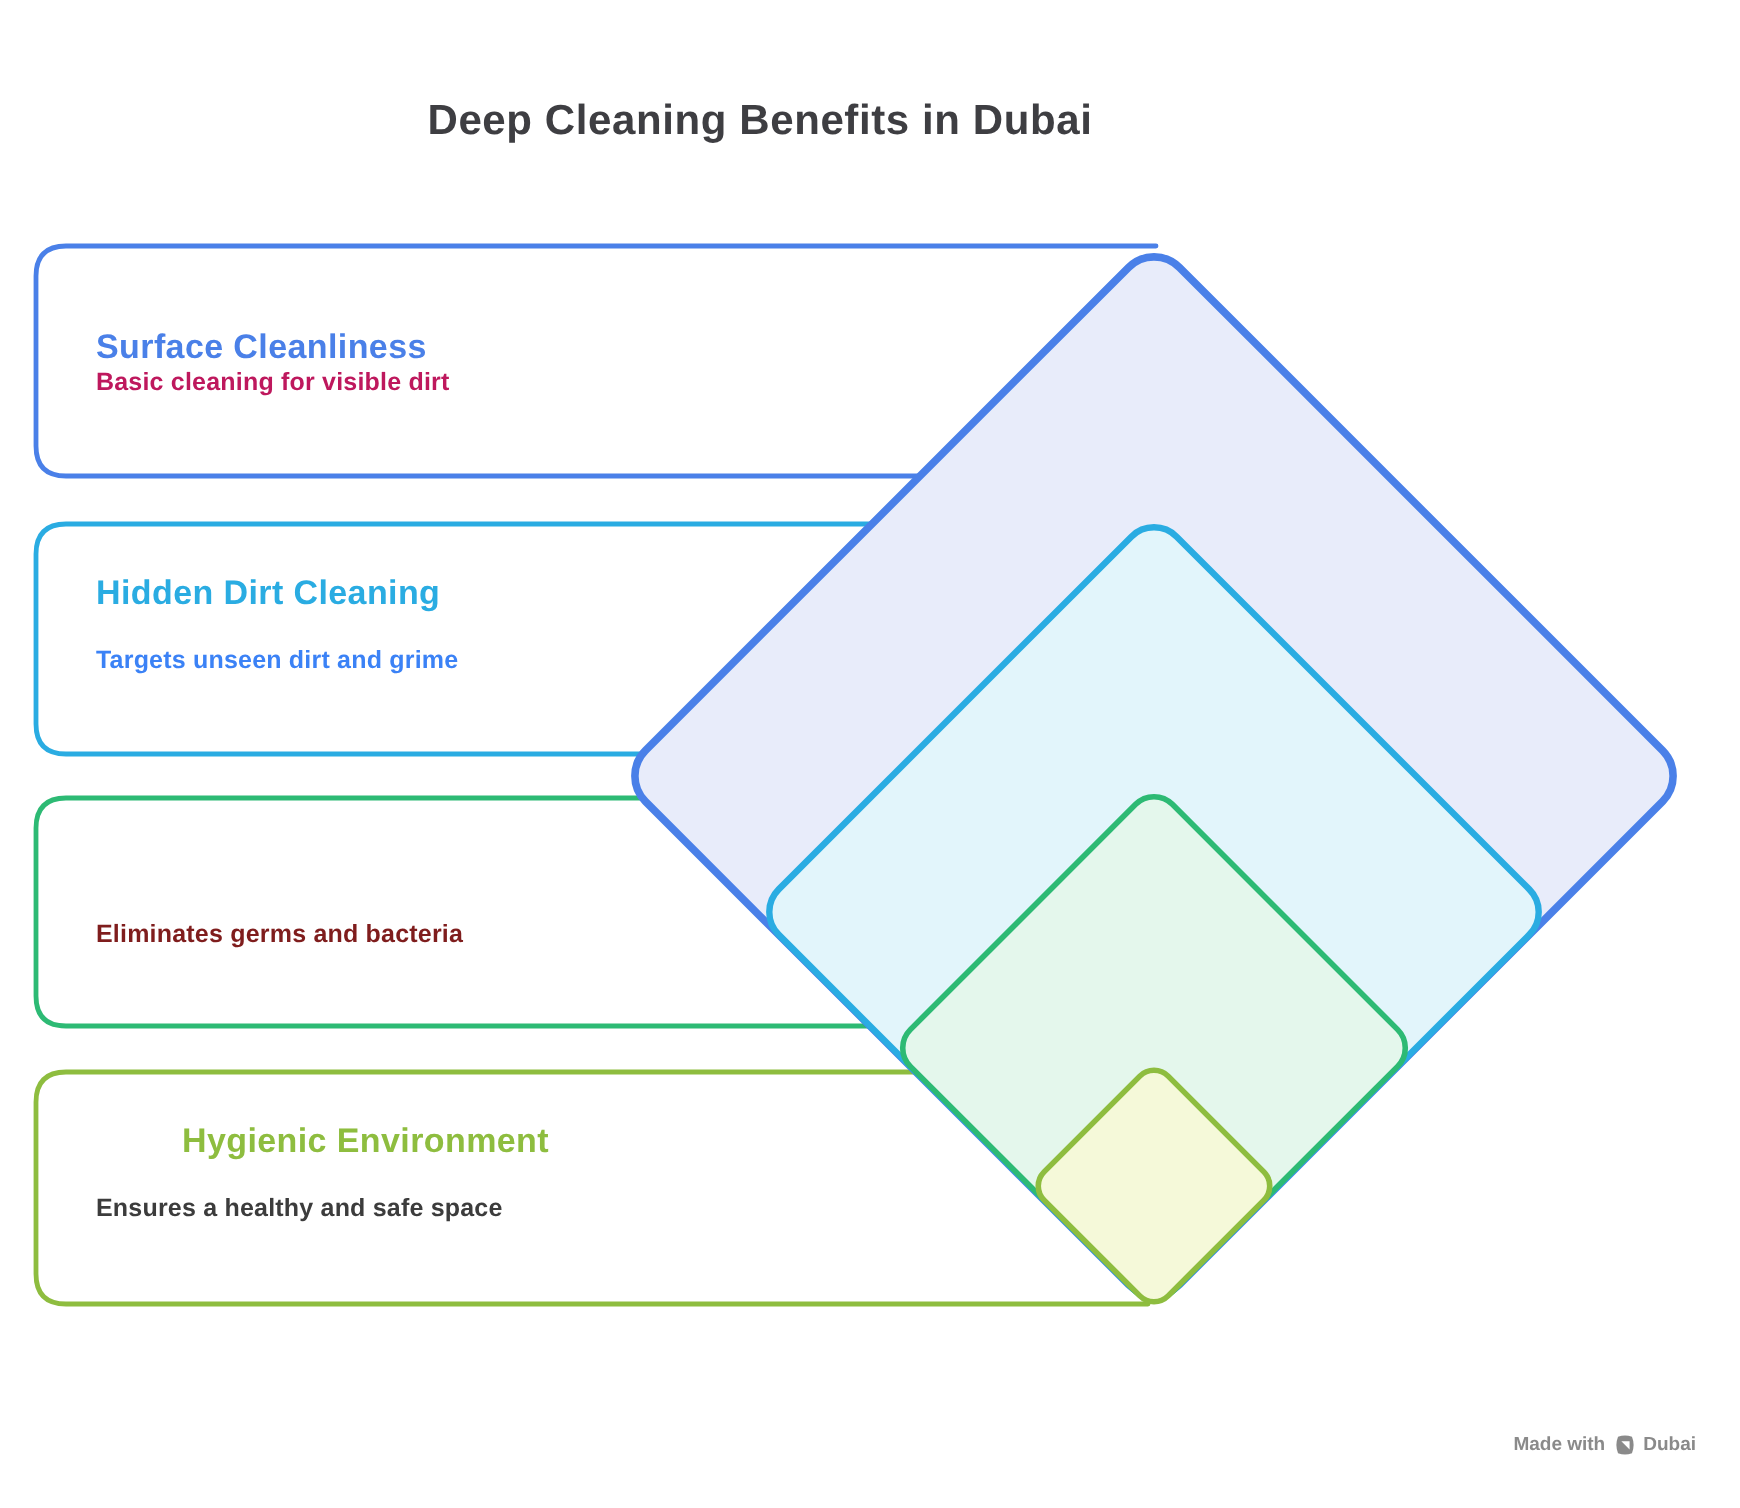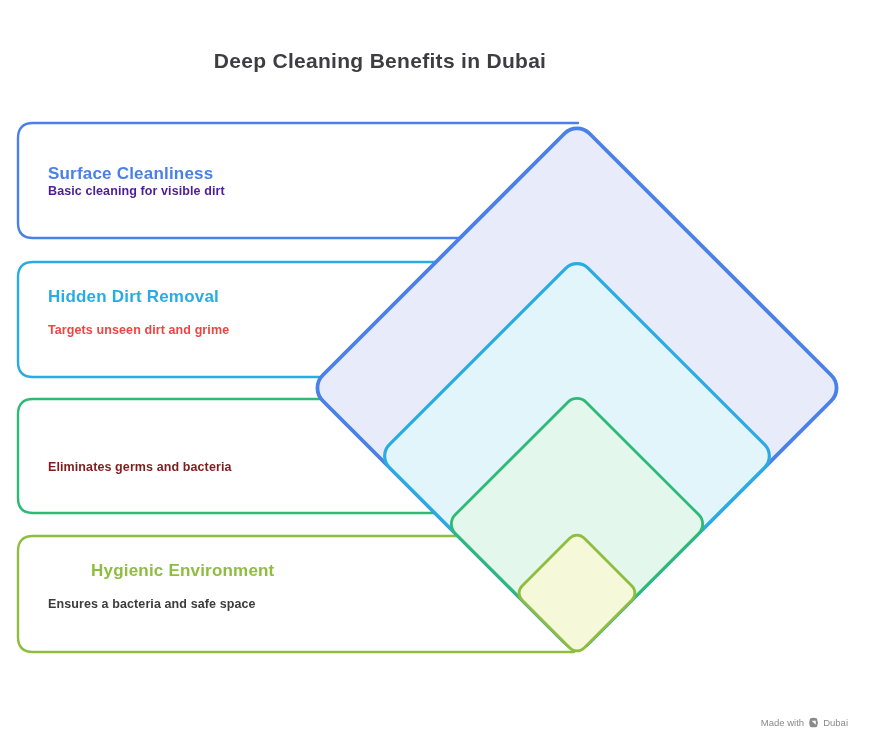--- a/index.html
+++ b/index.html
@@ -44,21 +44,21 @@
     white-space: nowrap;
   }
   .watermark {
     position: absolute;
     right: 22px;
     top: 717px;
     display: flex;
     align-items: center;
     gap: 4px;
     font-size: 9.5px;
-    font-weight: 400;
+    font-weight: 700;
     color: #8A8A8A;
     justify-content: space-between;
   }
   .watermark .napkin-glyph { display: inline-block; width: 11px; height: 11px; }
 </style>
 </head>
 <body>
 
 <div class="canvas">
 
@@ -78,39 +78,39 @@
       <rect x="436.3" y="315.3" width="281.4" height="281.4" rx="16" transform="rotate(45 577 456)" stroke-width="3.2" style="fill: rgb(226, 245, 251); stroke: rgb(42, 172, 226);"></rect>
       <rect x="484.35" y="431.35" width="185.3" height="185.3" rx="13" transform="rotate(45 577 524)" stroke-width="2.8" style="fill: rgb(228, 247, 236); stroke: rgb(45, 186, 116);"></rect>
       <rect x="533.15" y="549.15" width="87.7" height="87.7" rx="10" transform="rotate(45 577 593)" stroke-width="2.8" style="fill: rgb(245, 249, 217); stroke: rgb(142, 189, 63);"></rect>
     </g>
   </svg>
 
   <div class="card-text" style="top:163px">
     <div class="card-heading" style="color: rgb(74, 128, 232);">Surface Cleanliness</div>
   </div>
   <div class="card-text" style="top:183px">
-    <div class="card-body" style="color: #4c1d95;">Basic cleaning for visible dirt</div>
+    <div class="card-body" style="color: #be185d;">Basic cleaning for visible dirt</div>
   </div>
 
   <div class="card-text" style="top:286px">
-    <div class="card-heading" style="color: rgb(42, 172, 226);">Hidden Dirt Removal</div>
+    <div class="card-heading" style="color: rgb(42, 172, 226);">Hidden Dirt Cleaning</div>
   </div>
   <div class="card-text" style="top:322px">
-    <div class="card-body" style="color: #ef4444;">Targets unseen dirt and grime</div>
+    <div class="card-body" style="color: #3b82f6;">Targets unseen dirt and grime</div>
   </div>
 
   <div class="card-text" style="top:459px">
     <div class="card-body" style="color: #7f1d1d;">Eliminates germs and bacteria</div>
   </div>
 
   <div class="card-text" style="top:560px">
     <div class="card-heading" style="color: rgb(142, 189, 63); margin-left: 43px;">Hygienic Environment</div>
   </div>
   <div class="card-text" style="top:596px">
-    <div class="card-body" style="color: rgb(60, 60, 60);">Ensures a bacteria and safe space</div>
+    <div class="card-body" style="color: rgb(60, 60, 60);">Ensures a healthy and safe space</div>
   </div>
 
   <div class="watermark" style="color: rgb(138, 138, 138);">
     <span>Made with</span>
     <span class="napkin-glyph">
       <svg width="11" height="11" viewBox="0 0 12 12">
         <path d="M2.2 1.5 Q6 0.2 9.8 1.5 Q11.6 6 9.8 10.5 Q6 11.8 2.2 10.5 Q0.4 6 2.2 1.5 Z
                  M4 4 L8.5 4 L8.5 8.5 Z" fill="#8A8A8A" fill-rule="evenodd"></path>
       </svg>
     </span>

